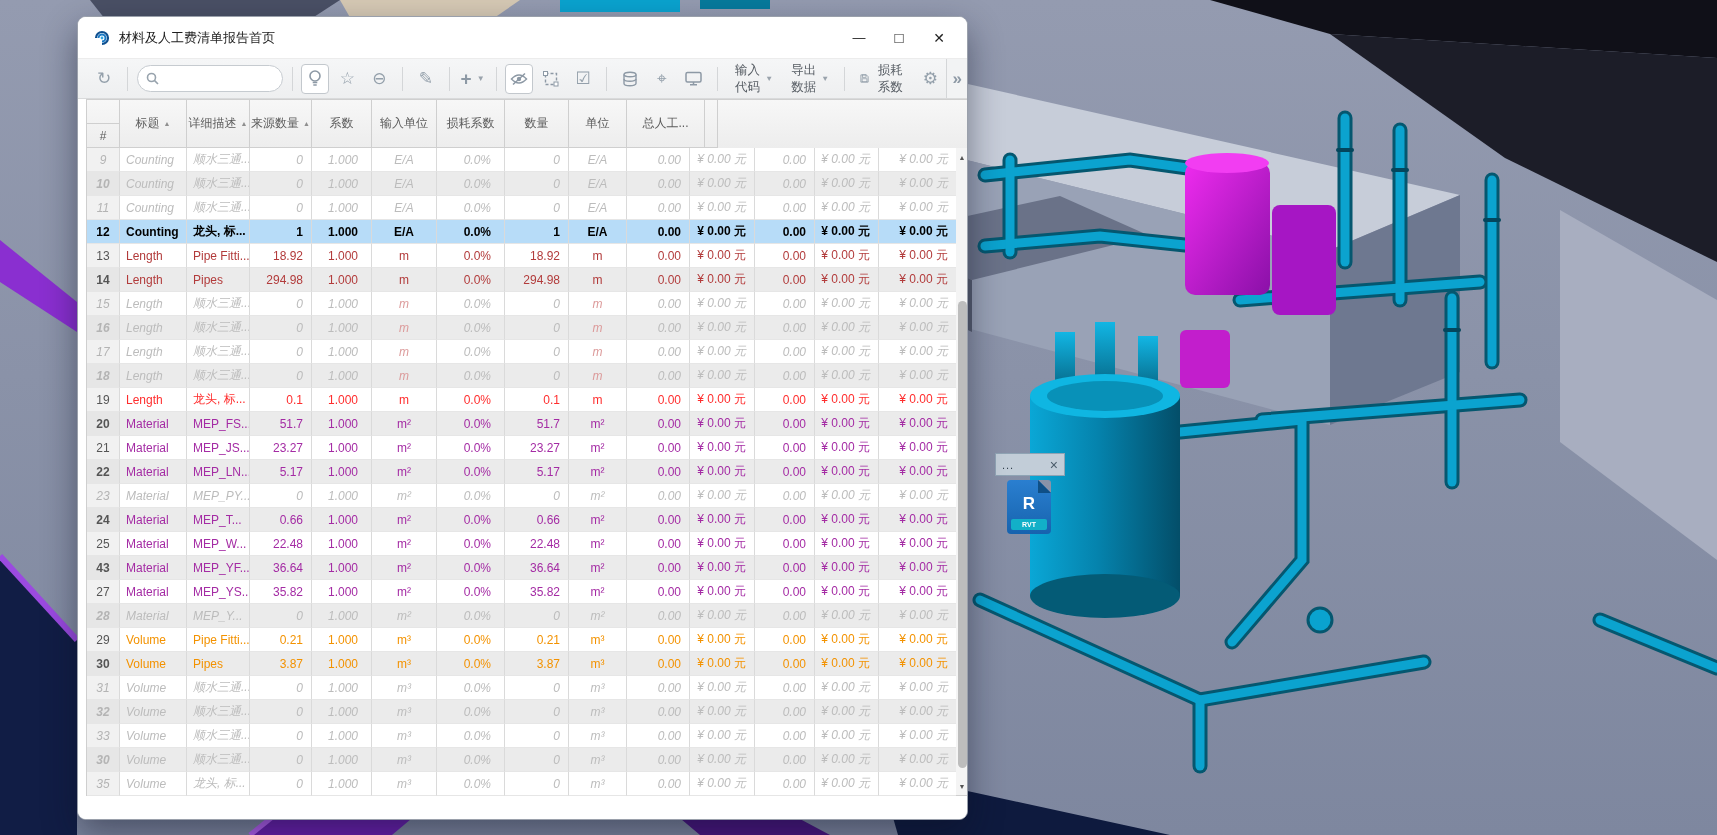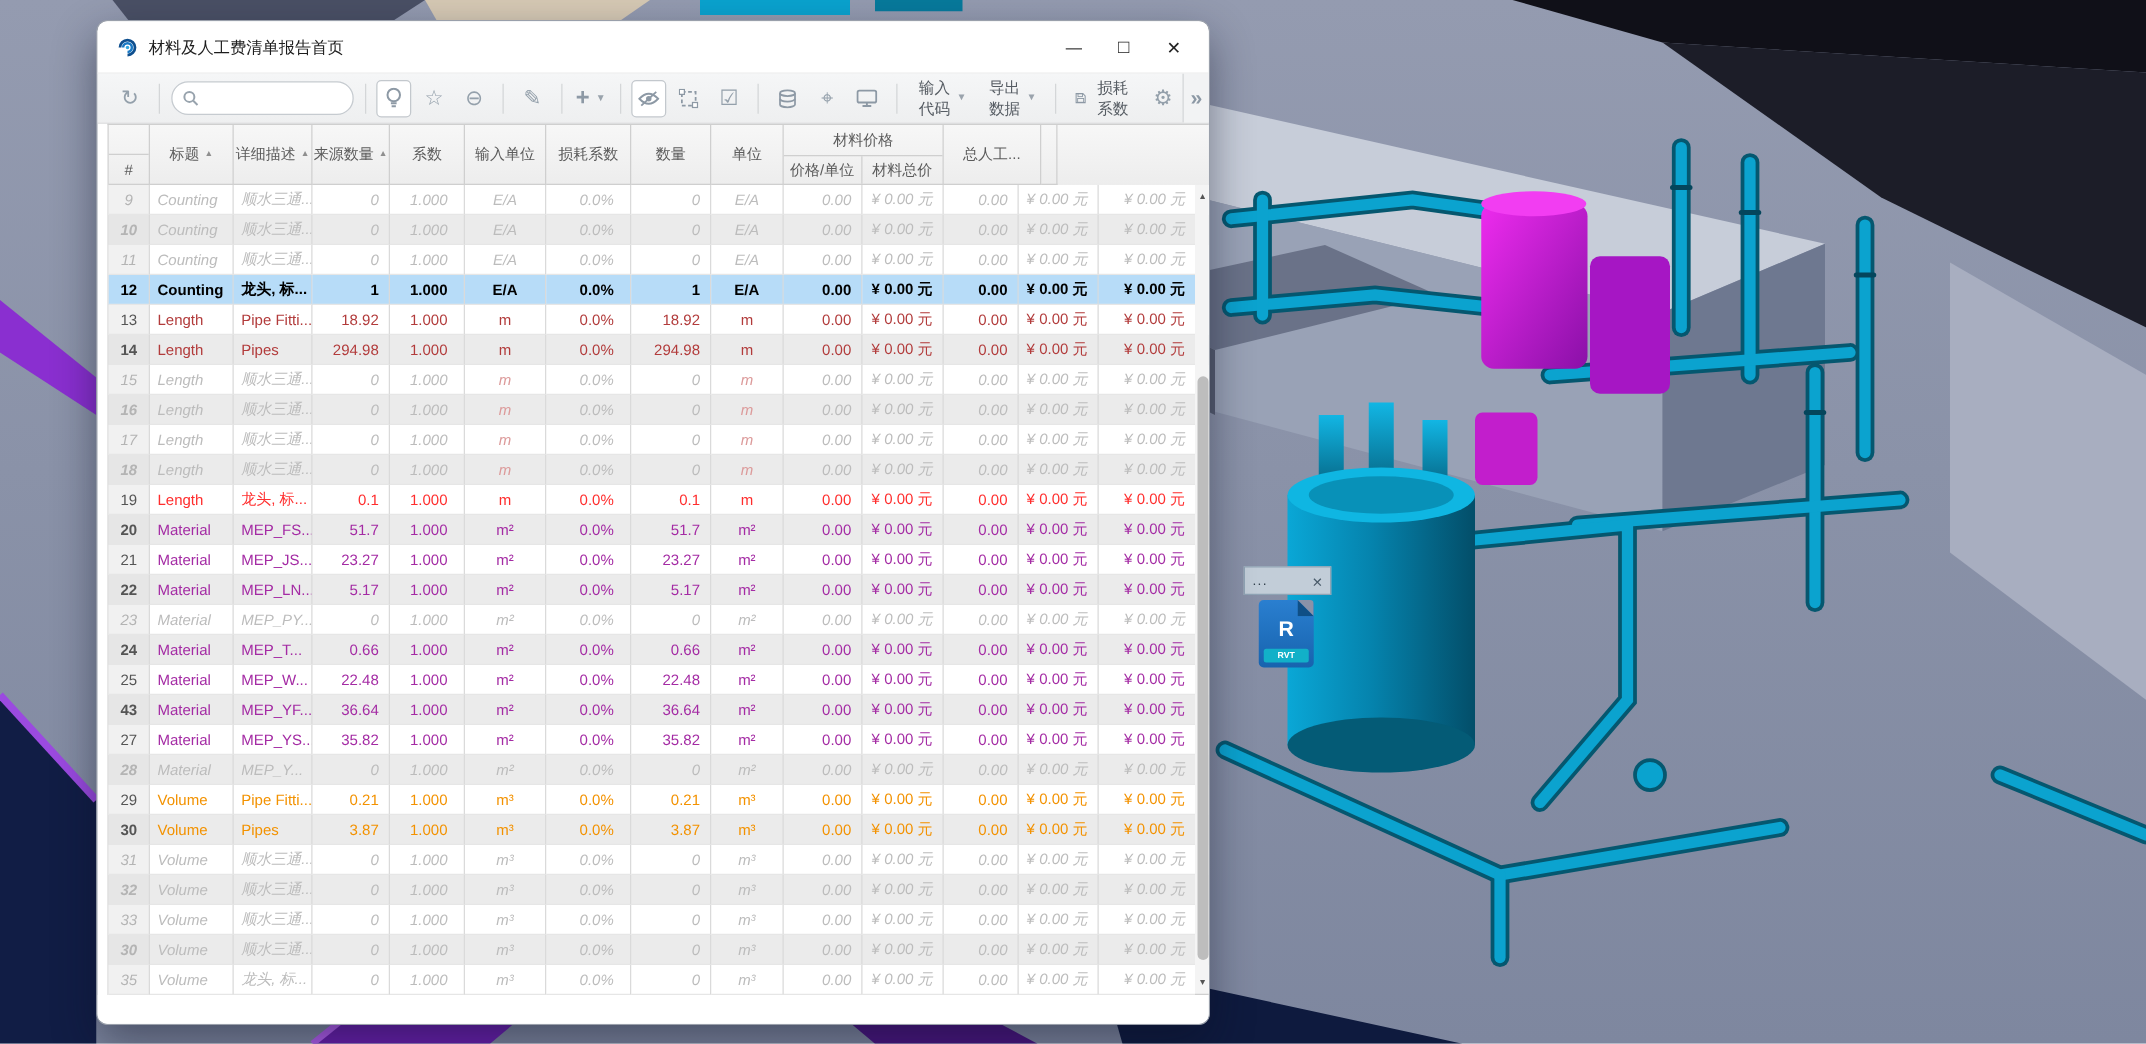--- a/index.html
+++ b/index.html
@@ -377,27 +377,20 @@
         </div>
         <div class="th w3">
           <span>来源数量</span>
           <span class="sort">▲</span>
         </div>
         <div class="th w4">系数</div>
         <div class="th w5">输入单位</div>
         <div class="th w6">损耗系数</div>
         <div class="th w7">数量</div>
         <div class="th w8">单位</div>
-        <div class="thg wg1">
-          <div class="thg-top">材料价格</div>
-          <div class="thg-bot">
-            <div class="th sub w9">价格/单位</div>
-            <div class="th sub w10">材料总价</div>
-          </div>
-        </div>
         <div class="th w13">总人工...</div>
         <div class="th wsb"></div>
       </div>
 
       <div class="tbody" id="table-body">
           <div class="trow c-off">
             <div class="td w0 numcol">9</div>
             <div class="td w1 al">Counting</div>
             <div class="td w2 al">顺水三通...</div>
             <div class="td w3 ar">0</div>

